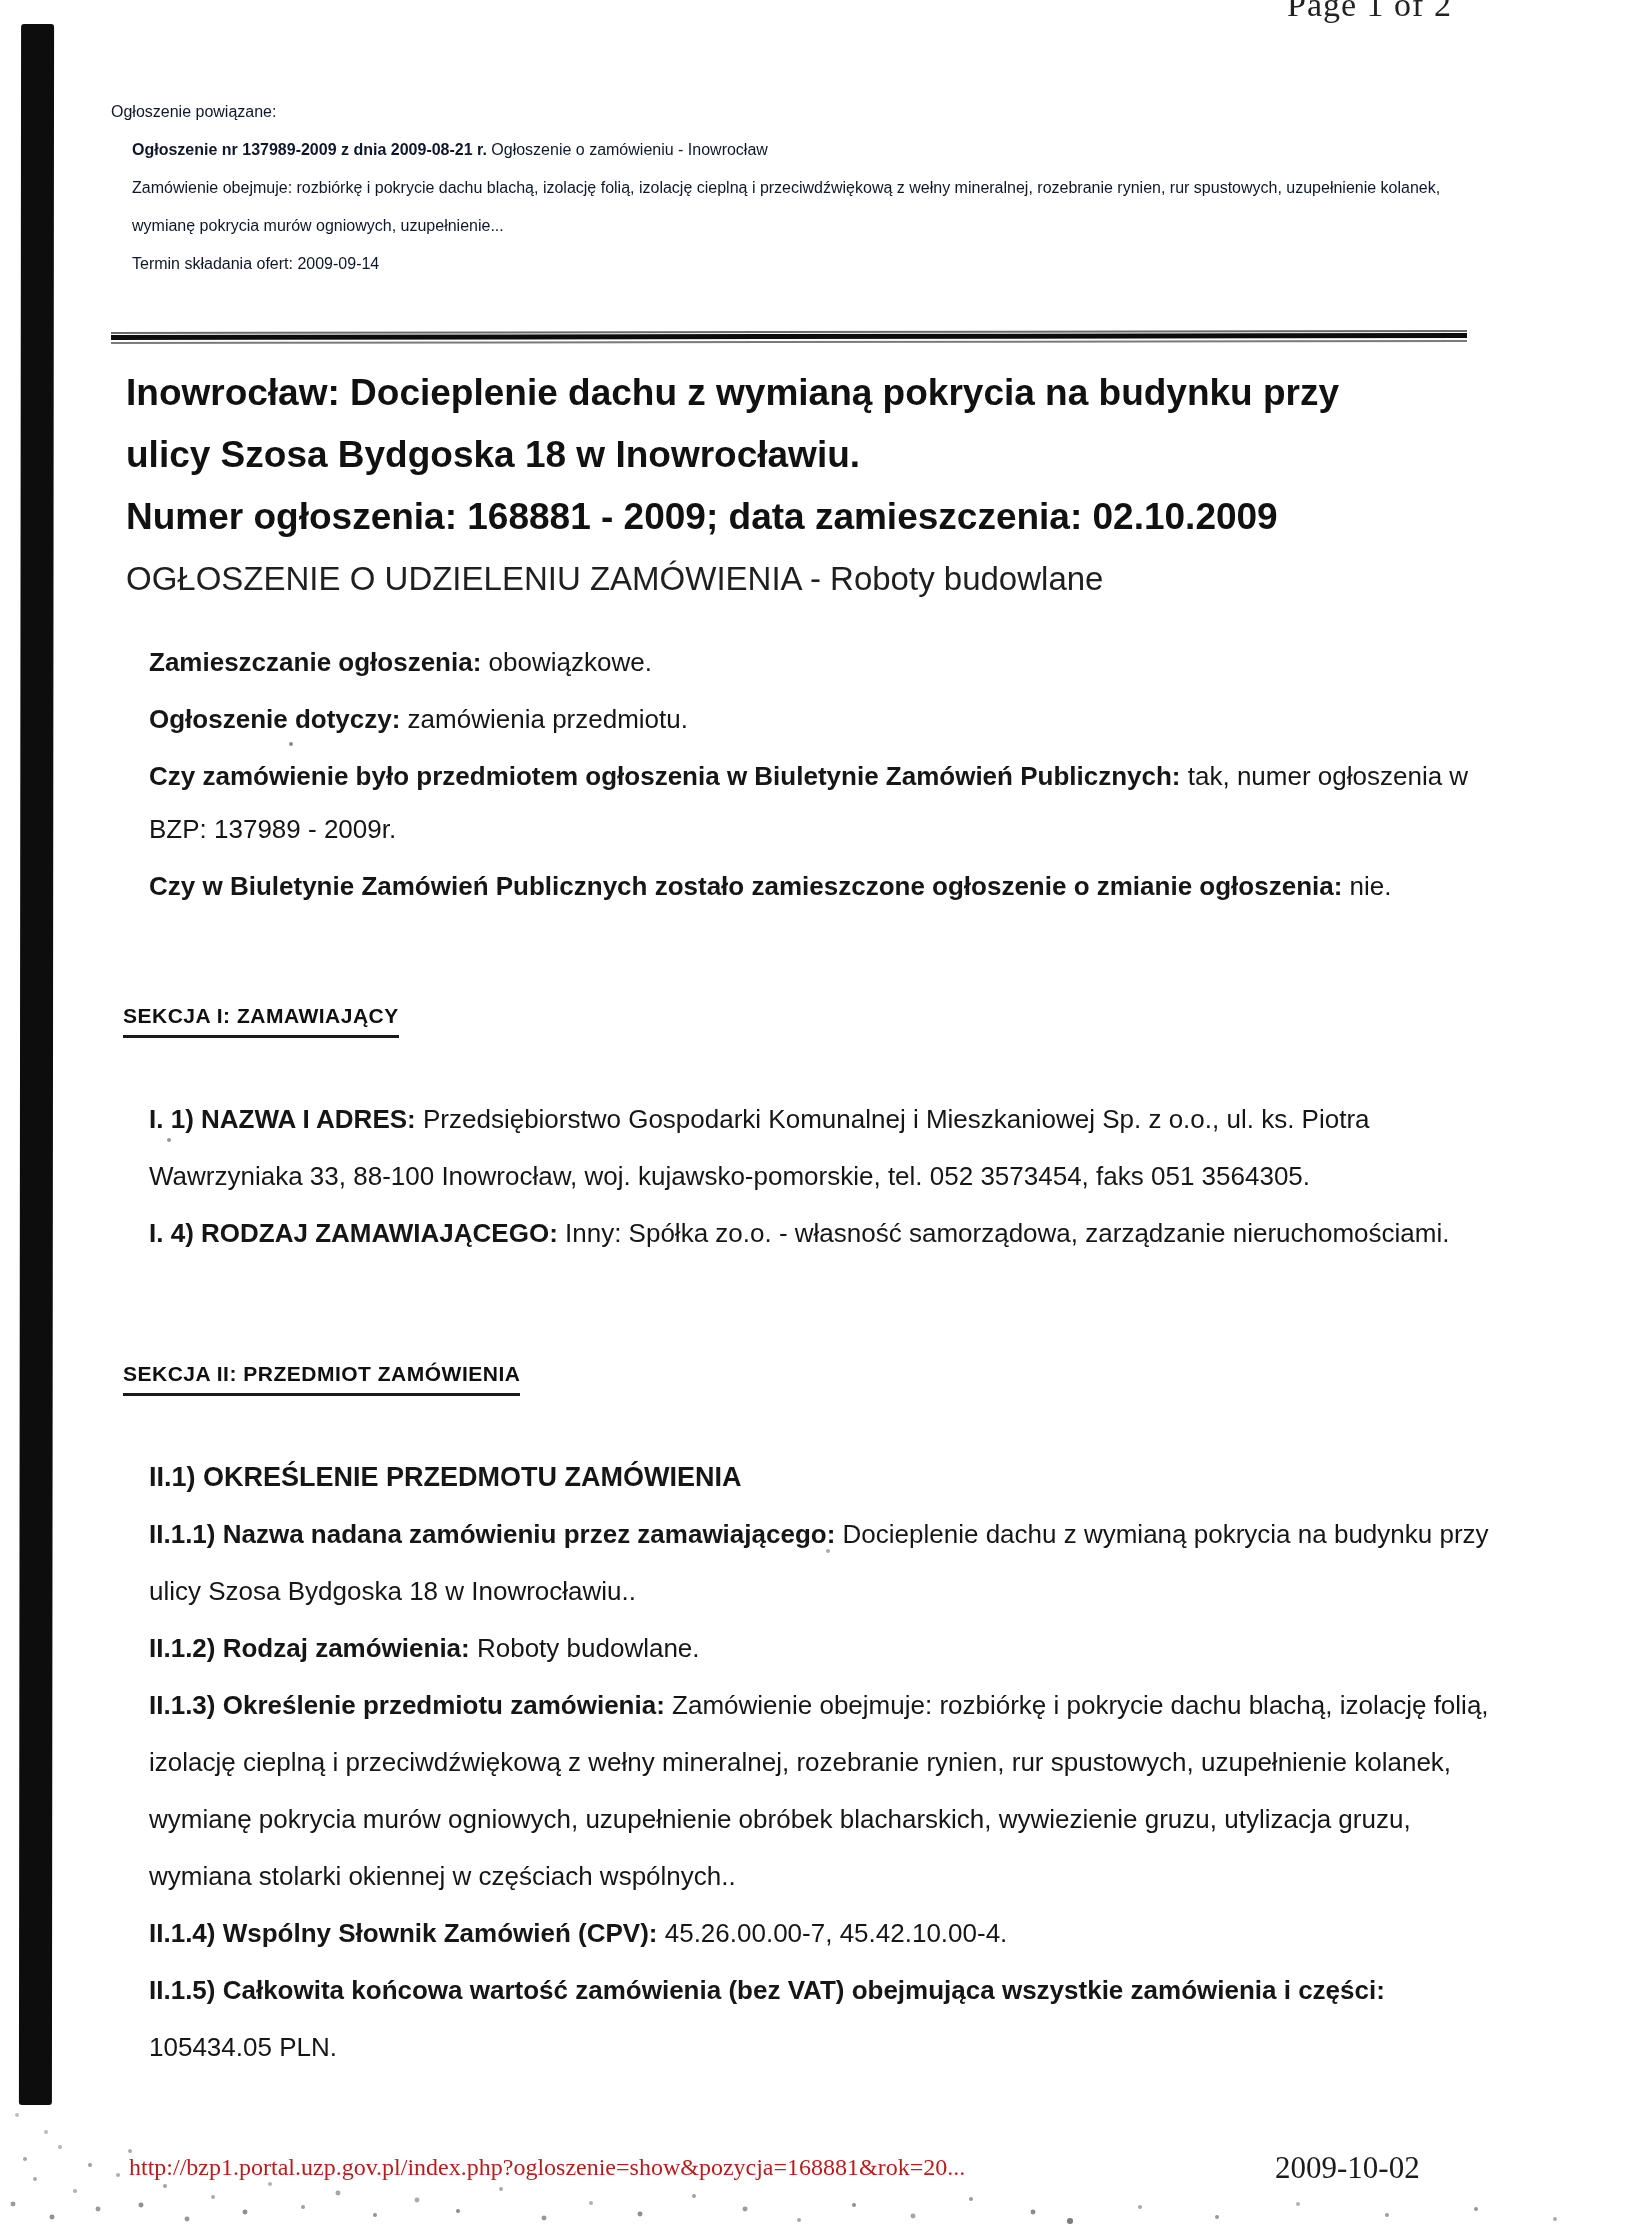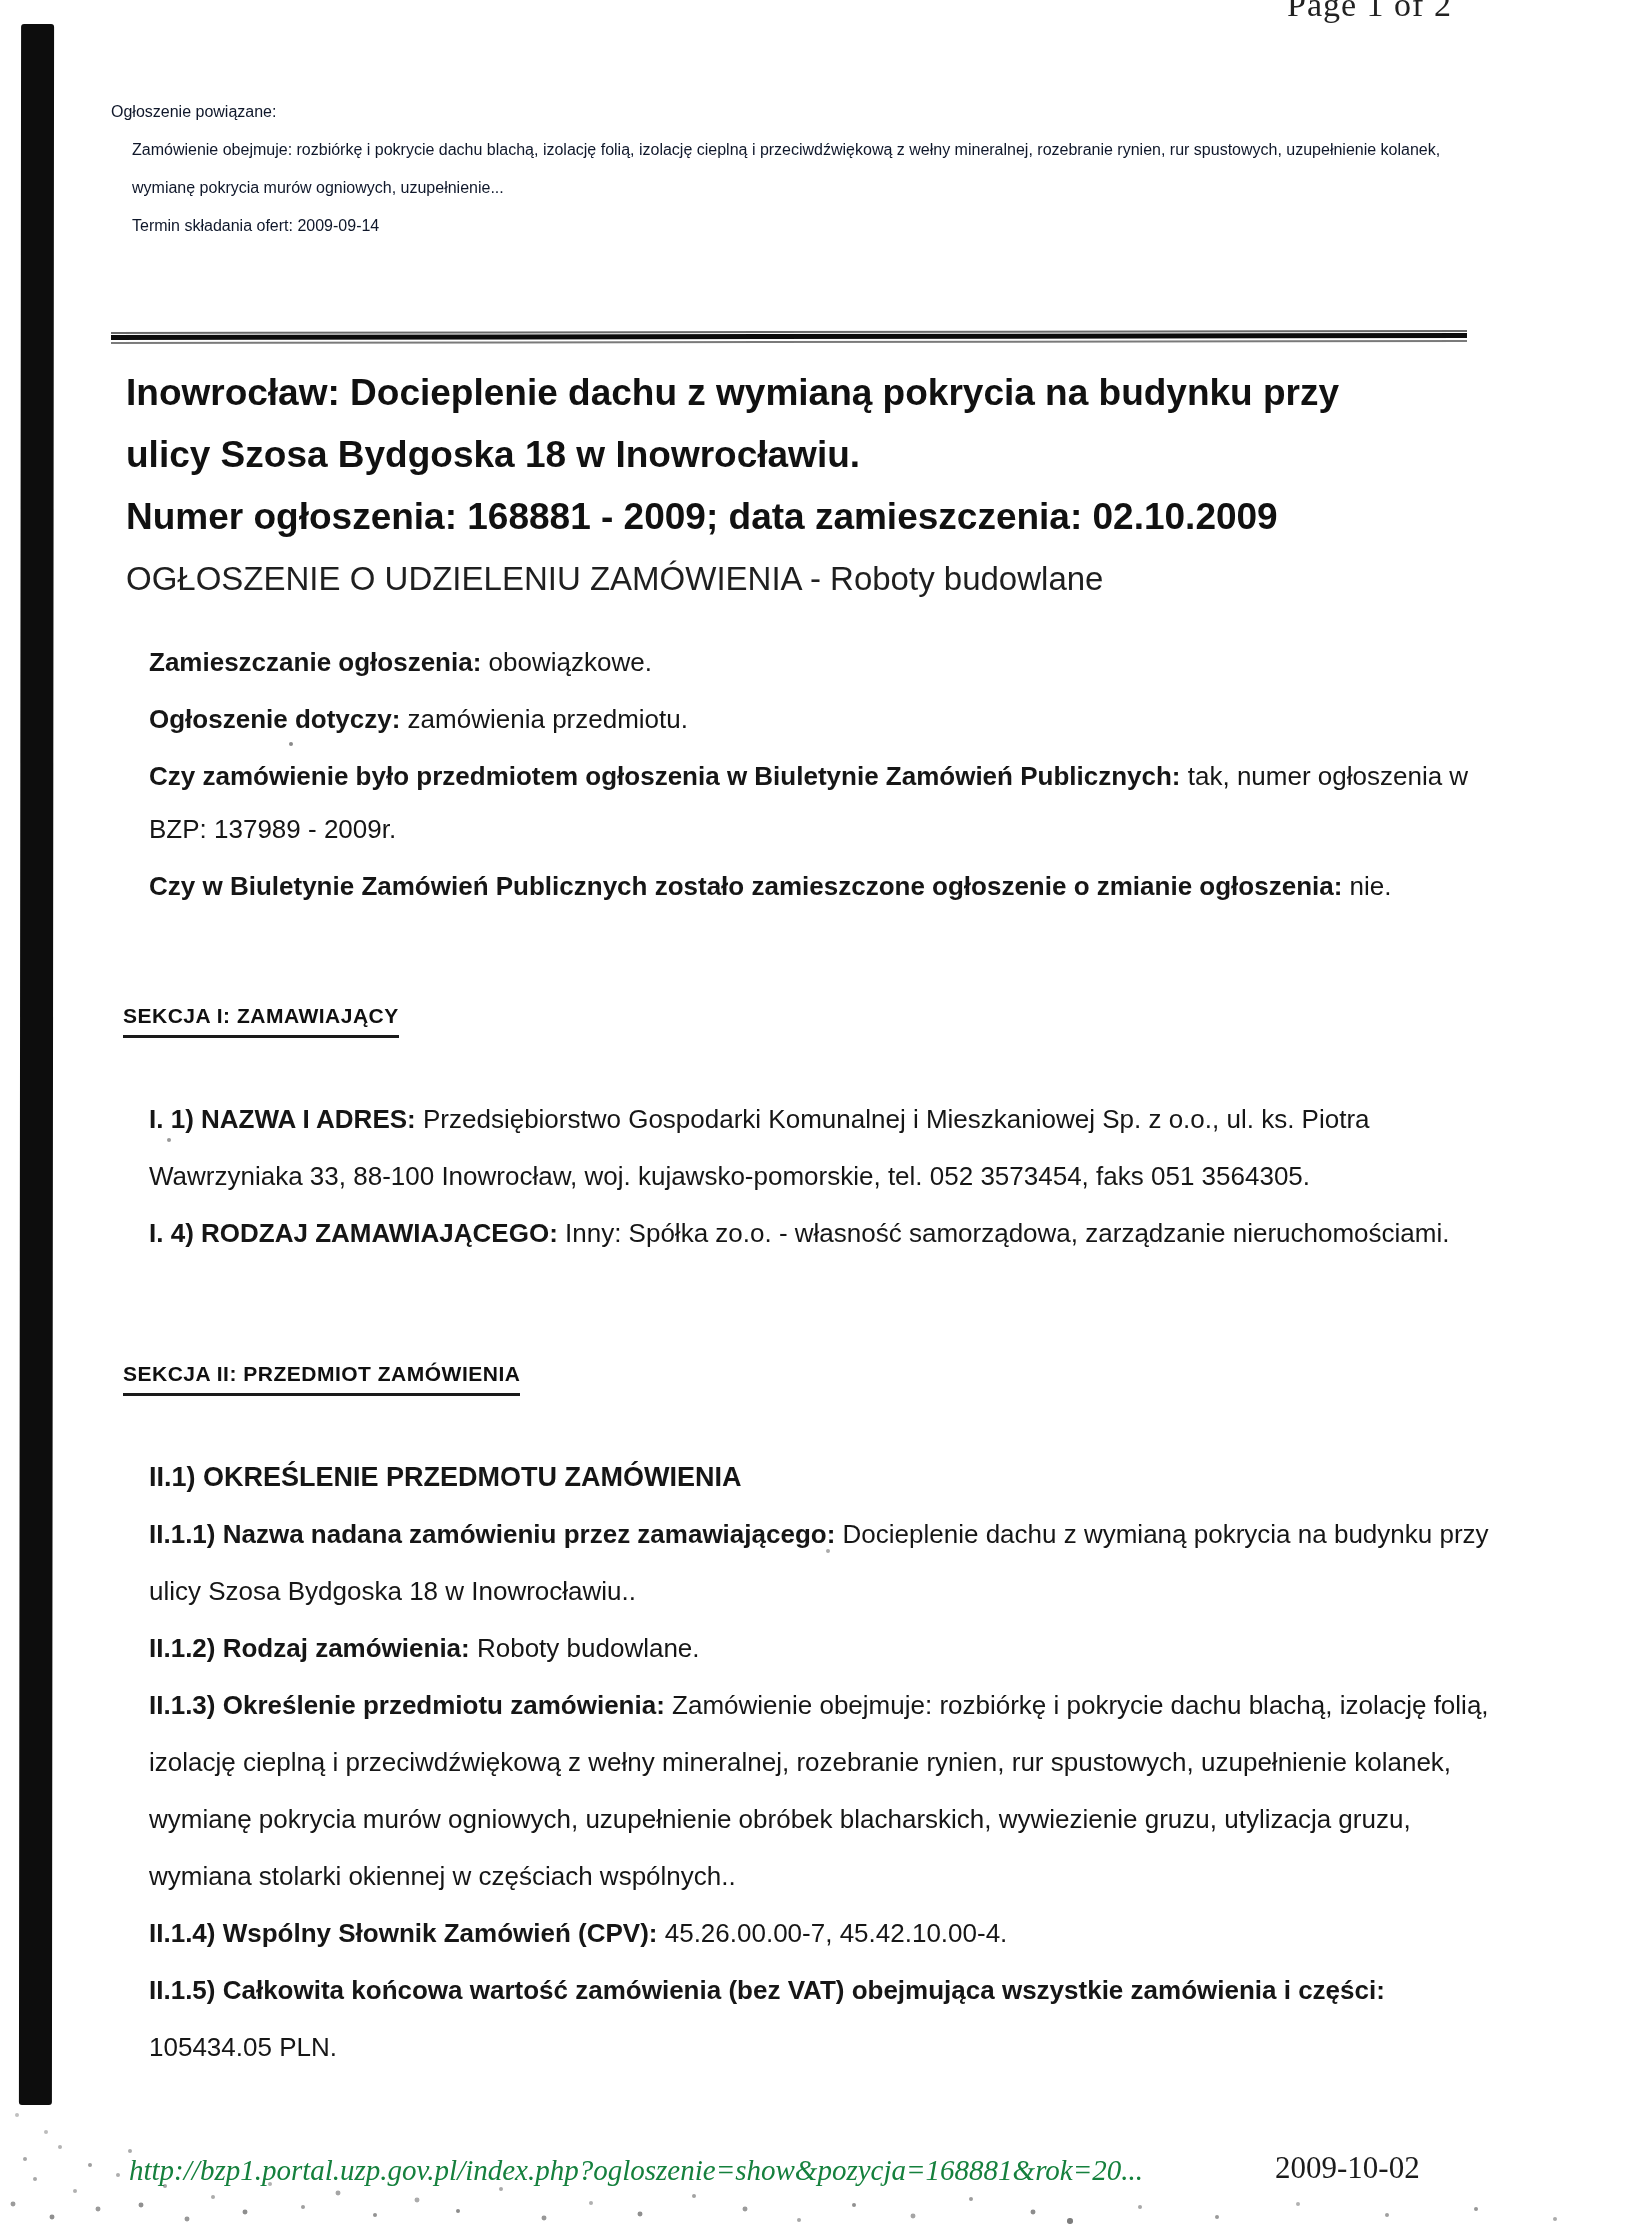--- a/index.html
+++ b/index.html
@@ -51,21 +51,21 @@
     color:#101010;border-bottom:3px solid #1a1a1a;padding-bottom:7px;
   }
   .sek1{position:absolute;left:123px;top:1004px;width:1386px;}
   .sek2{position:absolute;left:123px;top:1362px;width:1386px;}
   .items{margin-top:53px;margin-left:26px;width:1358px;font-size:26px;line-height:57px;}
   .items p{margin:0;}
   .sub-head{font-size:27px;}
   
   .footer-url{
     position:absolute;left:129px;top:2154px;width:1109px;
-    font-family:"Liberation Serif", serif;font-size:29px;color:#15803d;font-style:italic;
+    font-family:"Liberation Serif", serif;font-size:24px;color:#b91c1c;
   }
   .footer-date{
     position:absolute;left:1275px;top:2150px;
     font-family:"Liberation Serif", serif;font-size:31px;color:#1b1b1b;
   }
   
   .speck{position:absolute;width:2px;height:2px;background:transparent;border-radius:50%;
     box-shadow:
       12px 2203px 0 1.5px #9b9b9b, 34px 2178px 0 1px #a8a8a8, 51px 2216px 0 1.5px #8f8f8f,
       74px 2190px 0 1px #b0b0b0, 97px 2208px 0 1.5px #9a9a9a, 117px 2174px 0 1px #adadad,
@@ -87,20 +87,21 @@
 </head>
 <body>
 
 <div class="scan-bar"></div>
 <div class="speck"></div>
 
 <div class="page-indicator">Page 1 of 2</div>
 
 <div class="linked">
   <div>Ogłoszenie powiązane:</div>
+  <div class="indent"><span class="b">Ogłoszenie nr 137989-2009 z dnia 2009-08-21 r.</span><span> Ogłoszenie o zamówieniu - Inowrocław</span></div>
   <div class="indent">Zamówienie obejmuje: rozbiórkę i pokrycie dachu blachą, izolację folią, izolację cieplną i przeciwdźwiękową z wełny mineralnej, rozebranie rynien, rur spustowych, uzupełnienie kolanek, wymianę pokrycia murów ogniowych, uzupełnienie...</div>
   <div class="indent">Termin składania ofert: 2009-09-14</div>
 </div>
 
 <div class="rule">
   <div class="r1"></div>
   <div class="r2"></div>
   <div class="r3"></div>
 </div>
 

